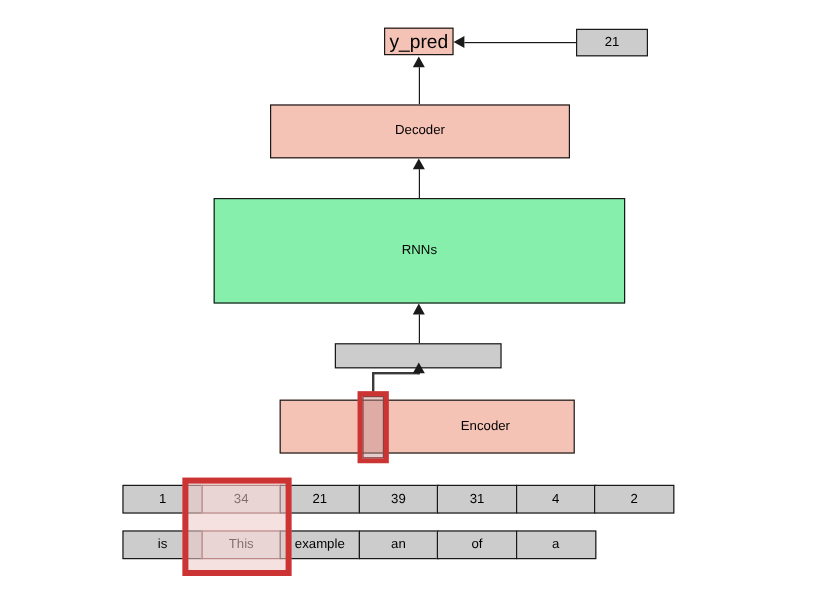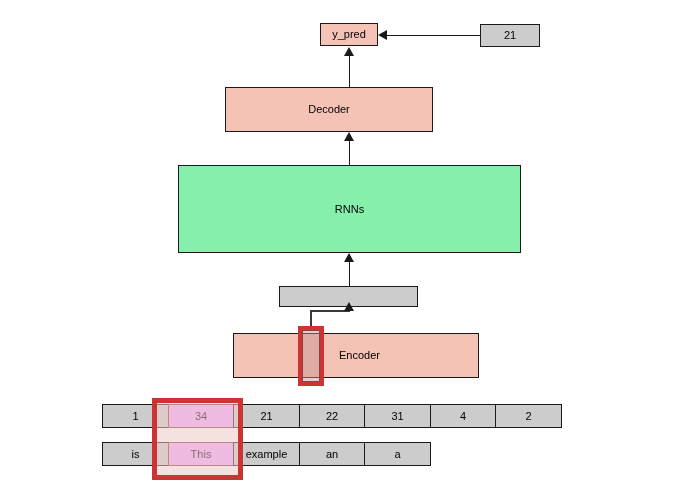--- a/index.html
+++ b/index.html
@@ -37,37 +37,38 @@
     font-size: 13px;
   }
   
   #ypred {
     left: 320px;
     top: 23px;
     width: 58px;
     height: 23px;
     background: #f4c3b6;
     border: 1.5px solid #1a1a1a;
-    font-size: 11px;
+    font-size: 16px;
+    align-items: flex-end;
   }
   
   #twentyone {
     left: 480px;
     top: 24px;
     width: 60px;
     height: 23px;
     background: #cccccc;
     border: 1.5px solid #1a1a1a;
     font-size: 11px;
   }
   
   #decoder {
     left: 225px;
     top: 87px;
-    width: 208px;
+    width: 250px;
     height: 45px;
     background: #f4c3b6;
     border: 1.5px solid #1a1a1a;
   }
   
   #rnns {
     left: 178px;
     top: 165px;
     width: 343px;
     height: 88px;
@@ -85,20 +86,21 @@
   }
   
   #encoder {
     left: 233px;
     top: 333px;
     width: 246px;
     height: 45px;
     background: #f4c3b6;
     border: 1.5px solid #1a1a1a;
     justify-content: flex-start;
+    padding-left: 45px;
   }
   #encoder .enc-label {
     margin-left: 105px;
   }
   
   #enc-highlight {
     position: absolute;
     left: 298px;
     top: 326px;
     width: 26px;
@@ -156,21 +158,21 @@
     border: 1.5px solid #1a1a1a;
     margin-right: -1.5px;
     display: flex;
     align-items: center;
     justify-content: center;
     font-size: 11px;
     color: #000000;
     font-family: "Liberation Sans", sans-serif;
   }
   .cell.hl {
-    background: #f0abfc;
+    background: #e5e5e5;
     border-color: #7d3b3b;
   }
   
   #tbl-highlight {
     position: absolute;
     left: 152px;
     top: 398px;
     width: 91px;
     height: 82px;
     box-sizing: border-box;
@@ -228,29 +230,30 @@
 
   <div id="enc-highlight">
     <div id="enc-highlight-inner"></div>
   </div>
 
   <div id="token-table">
     <div class="trow" id="row-ids">
         <div class="cell">1</div>
         <div class="cell hl">34</div>
         <div class="cell">21</div>
-        <div class="cell">22</div>
+        <div class="cell">39</div>
         <div class="cell">31</div>
         <div class="cell">4</div>
         <div class="cell">2</div>
       </div>
     <div class="trow" id="row-words">
         <div class="cell">is</div>
         <div class="cell hl">This</div>
         <div class="cell">example</div>
         <div class="cell">an</div>
+        <div class="cell">of</div>
         <div class="cell">a</div>
       </div>
   </div>
 
   <div id="tbl-highlight"></div>
 
 </div>
 
 </body></html>

